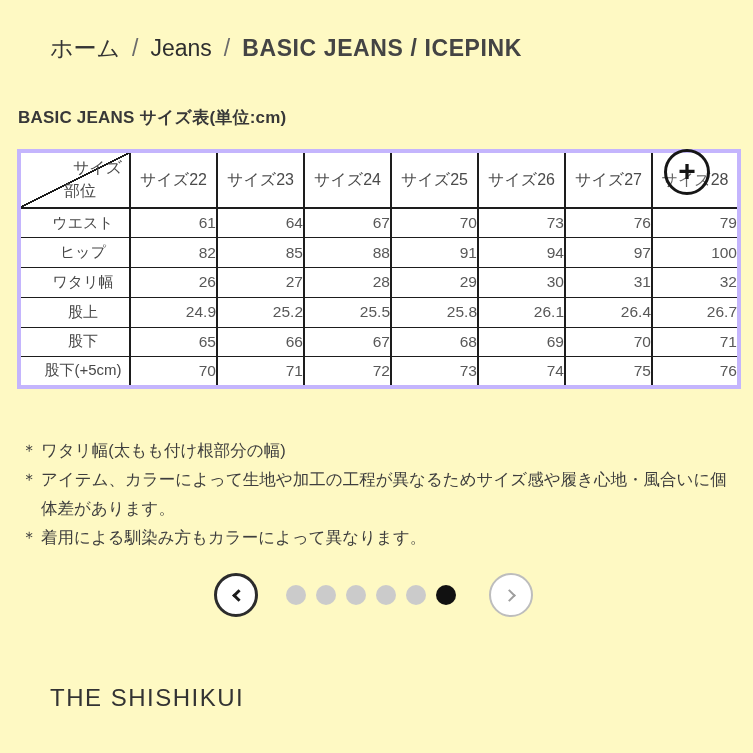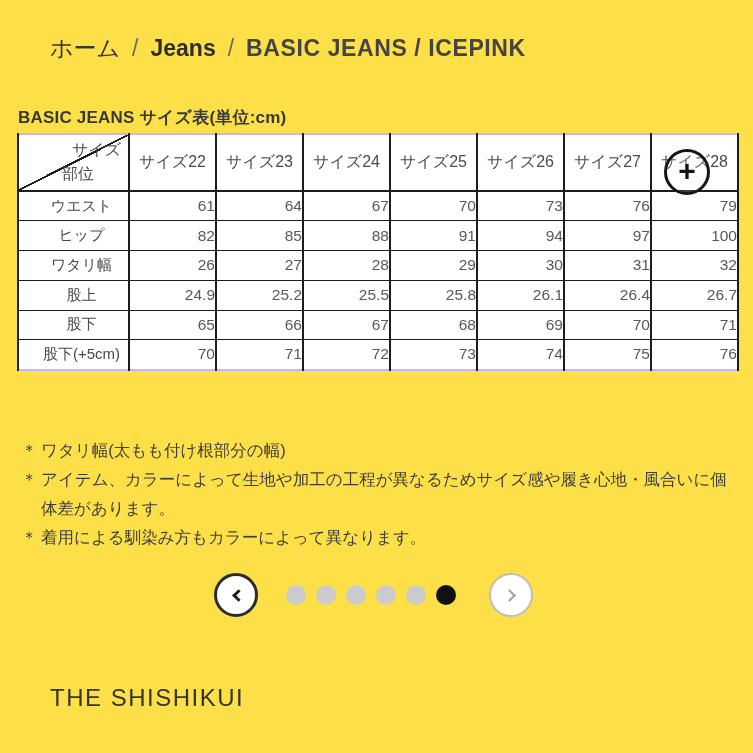--- a/index.html
+++ b/index.html
@@ -1,35 +1,35 @@
 <!DOCTYPE html>
 <html><head>
 <meta charset="utf-8">
 <style>
   * { margin:0; padding:0; box-sizing:border-box; }
   html,body { width:753px; height:753px; background:#ffffff; overflow:hidden;
               font-family:"Liberation Sans","DejaVu Sans",sans-serif; }
-  .page { position:relative; width:753px; height:753px; background:#fde047; }
+  .page { position:relative; width:753px; height:753px; background:#fef9c3; }
 
   
   .breadcrumb { position:absolute; left:50px; top:33px; display:flex; align-items:baseline;
                 gap:12px; font-size:23px; color:#3b3b3b; white-space:nowrap; }
   .crumb-home { font-weight:500; color:#353535; }
-  .crumb-cat  { font-weight:700; color:#2e2e2e; }
+  .crumb-cat  { font-weight:400; color:#2e2e2e; }
   .crumb-cur  { font-weight:600; color:#444; letter-spacing:0.6px; }
   .crumb-sep  { color:#6b6b6b; font-weight:400; }
 
   
   .chart-title { position:absolute; left:18px; top:106px; font-size:17px; font-weight:600;
                  color:#383838; letter-spacing:0.2px; }
 
   
-  table.size-table { position:absolute; left:17px; top:133px; width:720px;
+  table.size-table { position:absolute; left:17px; top:149px; width:720px;
                      border-collapse:collapse; table-layout:fixed;
-                     border:2px solid #c4b5fd; }
+                     border:4px solid #c4b5fd; }
   .size-table th, .size-table td {
       border:1px solid #1d1d1d; border-left-width:2px; border-right-width:2px;
       text-align:center; vertical-align:middle; padding:0; background:#fff; }
   .size-table thead th { height:57px; font-size:16px; font-weight:500; color:#4a4a4a;
                          border-bottom-width:2px; }
   .size-table tbody tr { height:29.75px; }
   .size-table tbody th { font-size:15px; font-weight:500; color:#484848;padding-left:16px; }
   .size-table tbody td { font-size:15.5px; font-weight:400; color:#585858;text-align:right; }
 
   .corner-cell { position:relative; }

